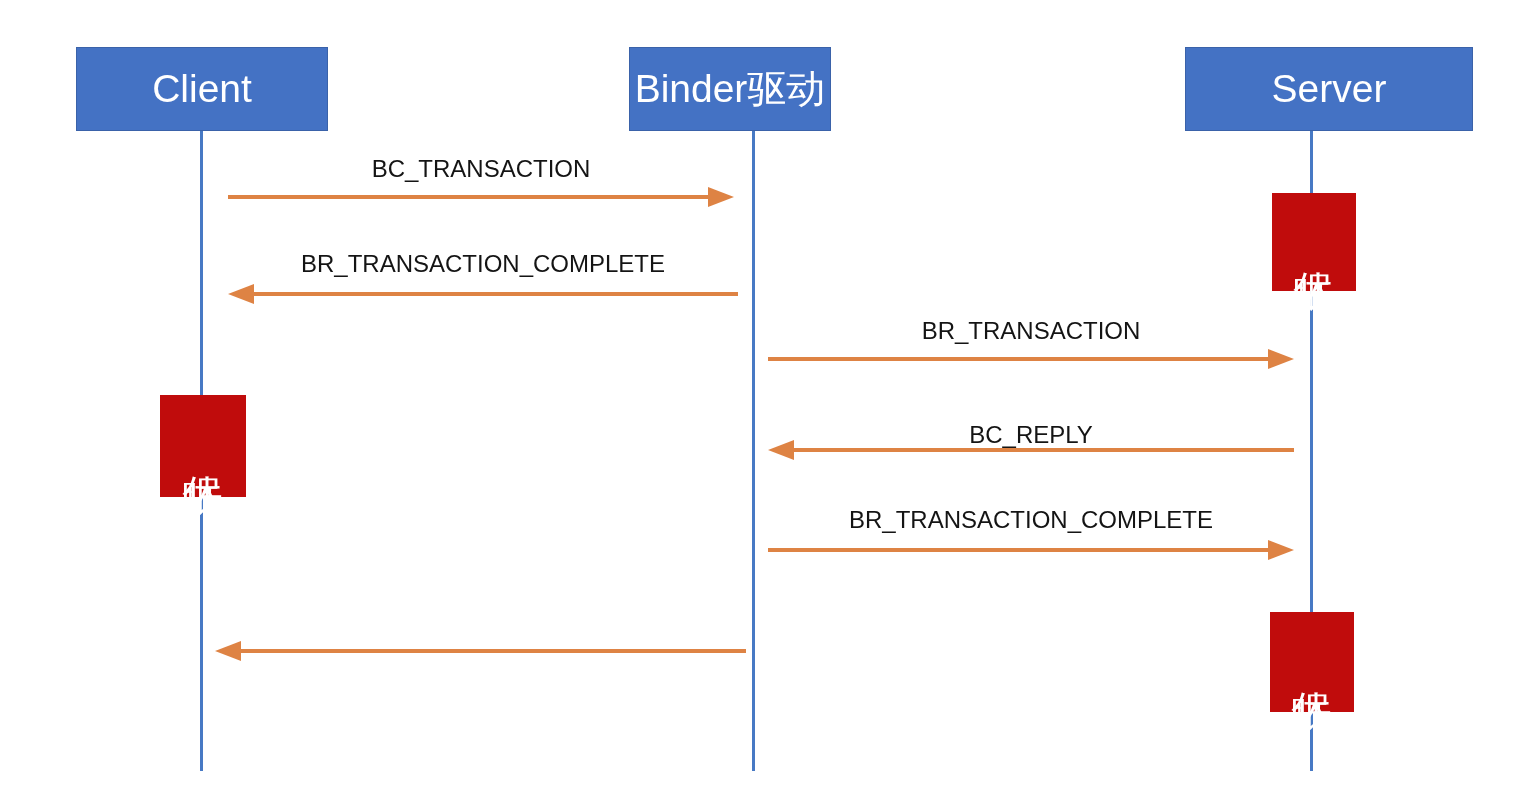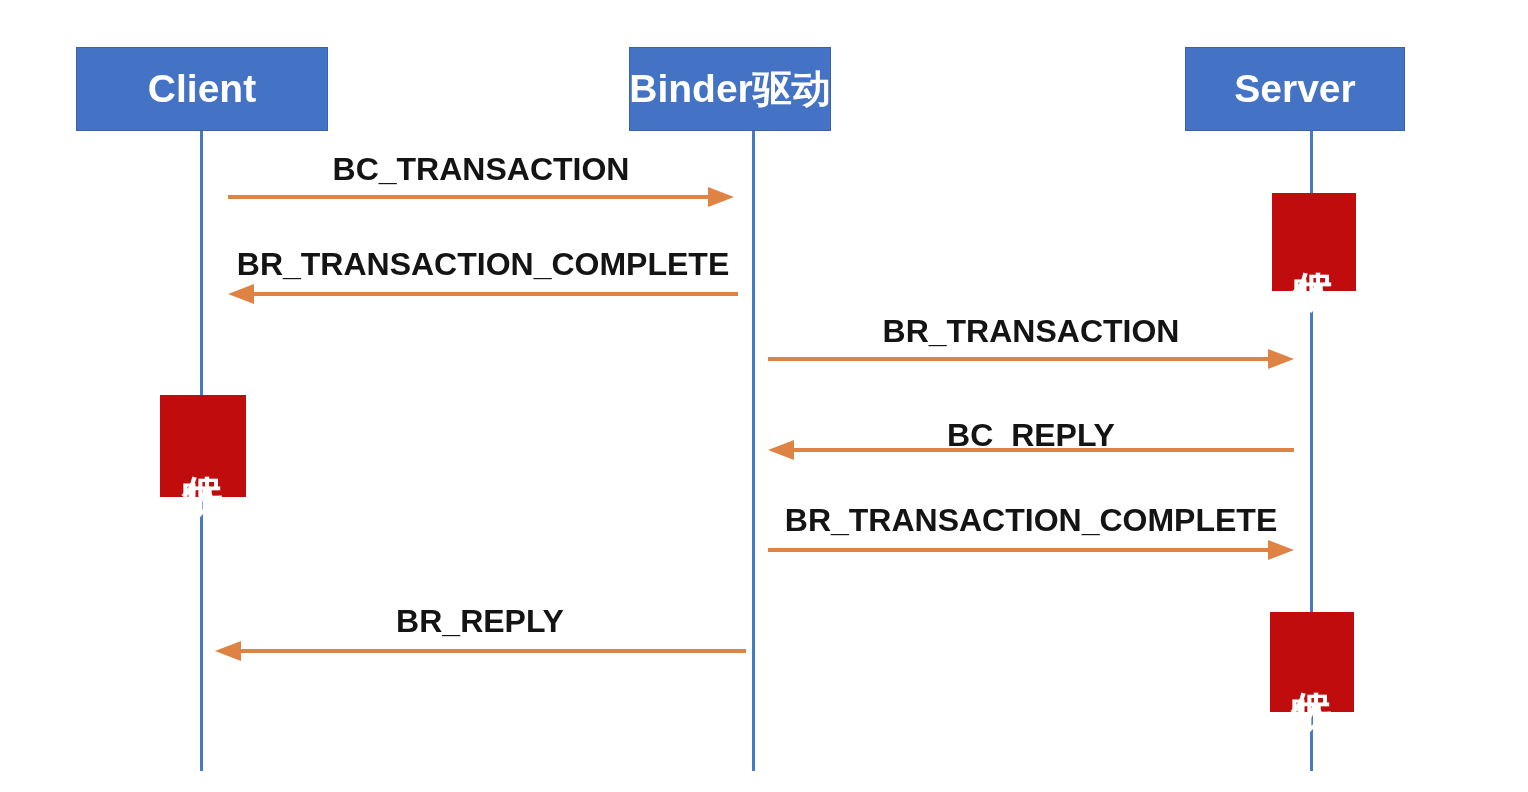--- a/index.html
+++ b/index.html
@@ -3,21 +3,20 @@
 <meta charset="utf-8">
 <style>
   html, body { margin: 0; padding: 0; background: #ffffff; }
   .canvas {
     position: relative;
     width: 1528px;
     height: 792px;
     background: #ffffff;
     overflow: hidden;
     font-family: "Liberation Sans", sans-serif;
-    font-weight: bold;
   }
   .actor {
     position: absolute;
     top: 47px;
     height: 84px;
     background: #4472C4;
     border: 1px solid #3A62A9;
     box-sizing: border-box;
     color: #ffffff;
     font-size: 39px;
@@ -30,21 +29,21 @@
     position: absolute;
     top: 131px;
     height: 640px;
     width: 3px;
     background: #4779C4;
   }
   .msg-label {
     position: absolute;
     transform: translateX(-50%);
     color: #141414;
-    font-size: 32px;
+    font-size: 24px;
     line-height: 38px;
     white-space: nowrap;
   }
   .msg { position: absolute; height: 20px; }
   .msg-line {
     position: absolute;
     top: 8px;
     height: 4px;
     background: #DE8344;
   }
@@ -84,21 +83,21 @@
 <body>
 
 <div class="canvas">
 
   <div class="actor" style="left:76px; width:252px;">
     <span>Client</span>
   </div>
   <div class="actor" style="left:629px; width:202px;">
     <span>Binder驱动</span>
   </div>
-  <div class="actor" style="left:1185px; width:220px;">
+  <div class="actor" style="left:1185px; width:288px;">
     <span>Server</span>
   </div>
 
   <div class="lifeline" style="left:200px;"></div>
   <div class="lifeline" style="left:752px;"></div>
   <div class="lifeline" style="left:1310px;"></div>
 
   <div class="msg-label" style="left:481px; top:150px;">BC_TRANSACTION</div>
   <div class="msg" style="left:228px; top:187px; width:506px;">
     <div class="msg-line line-before-right-head"></div>
@@ -122,21 +121,20 @@
     <div class="msg-line line-after-left-head"></div>
     <div class="head-left"></div>
   </div>
 
   <div class="msg-label" style="left:1031px; top:501px;">BR_TRANSACTION_COMPLETE</div>
   <div class="msg" style="left:768px; top:540px; width:526px;">
     <div class="msg-line line-before-right-head"></div>
     <div class="head-right"></div>
   </div>
 
-  <div class="msg-label" style="left:480px; top:602px;">BR_REPLY</div>
   <div class="msg" style="left:215px; top:641px; width:531px;">
     <div class="msg-line line-after-left-head"></div>
     <div class="head-left"></div>
   </div>
 
   <div class="sleep" style="left:1272px; top:193px; width:84px; height:98px;">休眠</div>
   <div class="sleep" style="left:160px; top:395px; width:86px; height:102px;">休眠</div>
   <div class="sleep" style="left:1270px; top:612px; width:84px; height:100px;">休眠</div>
 
 </div>

